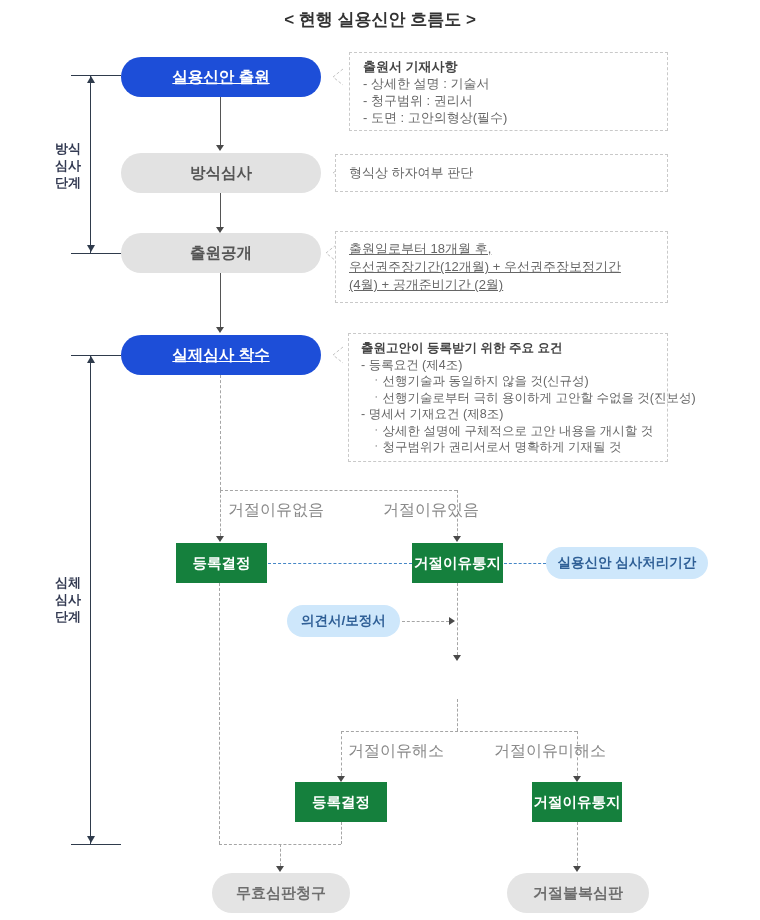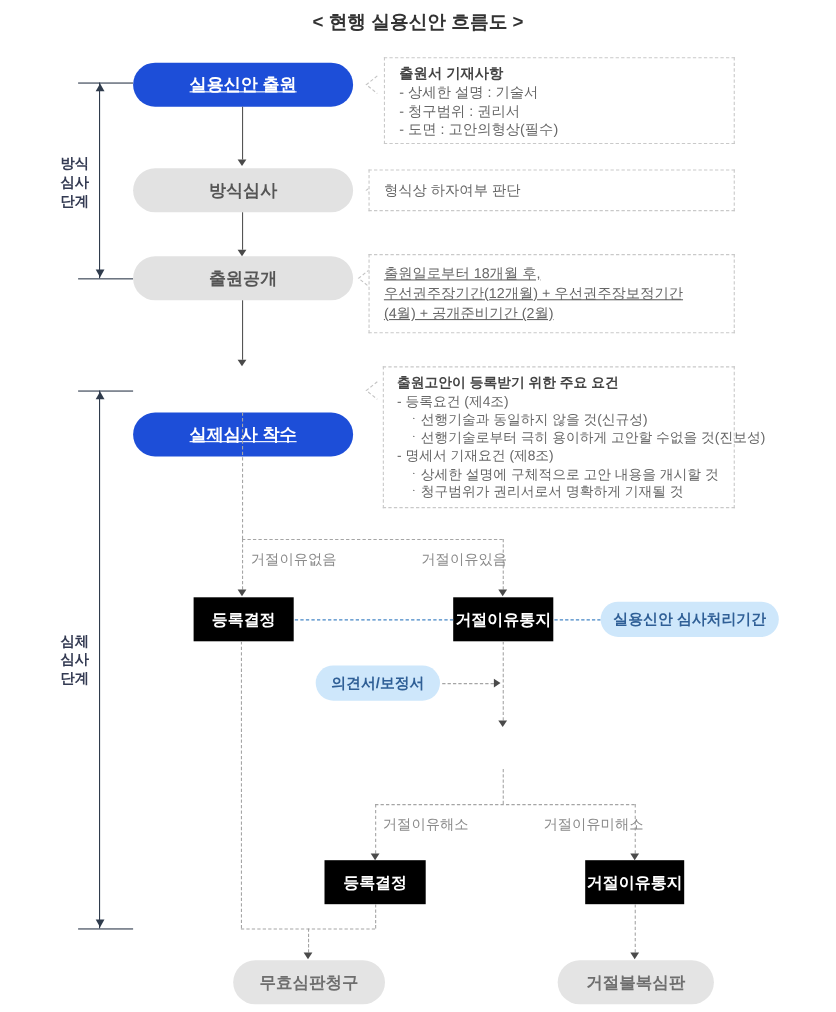--- a/index.html
+++ b/index.html
@@ -10,21 +10,21 @@
   .abs{position:absolute;}
   #title{left:0;top:8px;width:760px;text-align:center;font-size:17px;font-weight:bold;color:#333;}
 
   
   .pill{position:absolute;left:121px;width:200px;height:40px;border-radius:20px;
         display:flex;align-items:center;justify-content:center;font-size:15.5px;font-weight:bold;}
   .sky{background:#1d4ed8;color:#fff;text-decoration:underline;}
   .graypill{background:#E2E2E2;color:#555;}
 
   
-  .bluebox{position:absolute;height:40px;background:#000000;color:#fff;font-weight:bold;font-size:14.5px;
+  .bluebox{position:absolute;height:40px;background:#15803d;color:#fff;font-weight:bold;font-size:14.5px;
            display:flex;align-items:center;justify-content:center;}
   .graybox{position:absolute;background:#E2E2E2;color:#555;font-size:14.5px;
            display:flex;align-items:center;justify-content:center;}
 
   
   .lightpill{position:absolute;height:32px;border-radius:16px;background:#CEE7FB;color:#2F5F96;
              font-weight:bold;font-size:13.5px;display:flex;align-items:center;justify-content:center;}
 
   
   .endpill{position:absolute;height:40px;border-radius:20px;background:#E4E4E4;color:#6e6e6e;
@@ -51,21 +51,21 @@
   .tri-d-n{position:absolute;width:0;height:0;border-left:4px solid transparent;
          border-right:4px solid transparent;border-top:7px solid #2F3B4C;}
 
   
   .bvl{position:absolute;width:0;border-left:1px solid #2F3B4C;}
   .bcap{position:absolute;height:0;border-top:1px solid #2F3B4C;}
   .blbl{position:absolute;width:40px;text-align:center;font-size:13px;line-height:17px;
         color:#333A52;font-weight:bold;}
 
   
-  .elbl{position:absolute;font-size:13px;color:#8a8a8a;white-space:nowrap;}
+  .elbl{position:absolute;font-size:16px;color:#8a8a8a;white-space:nowrap;}
 
   .chev{position:absolute;}
 </style>
 </head>
 <body>
 
 <div id="stage">
 
   <div class="abs" id="title">&lt; 현행 실용신안 흐름도 &gt;</div>
 
@@ -93,21 +93,21 @@
 
   <div class="pill sky" style="top:57px;">
     <span>실용신안 출원</span>
   </div>
   <div class="pill graypill" style="top:153px;">
     <span>방식심사</span>
   </div>
   <div class="pill graypill" style="top:233px;">
     <span>출원공개</span>
   </div>
-  <div class="pill sky" style="top:335px;margin-top:40px;">
+  <div class="pill sky" style="top:335px;">
     <span>실제심사 착수</span>
   </div>
 
   <div class="vs" style="left:220px;top:97px;height:48px;"></div>
   <div class="tri-d" style="left:216px;top:145px;"></div>
   <div class="vs" style="left:220px;top:193px;height:34px;"></div>
   <div class="tri-d" style="left:216px;top:227px;"></div>
   <div class="vs" style="left:220px;top:273px;height:54px;"></div>
   <div class="tri-d" style="left:216px;top:327px;"></div>
 

